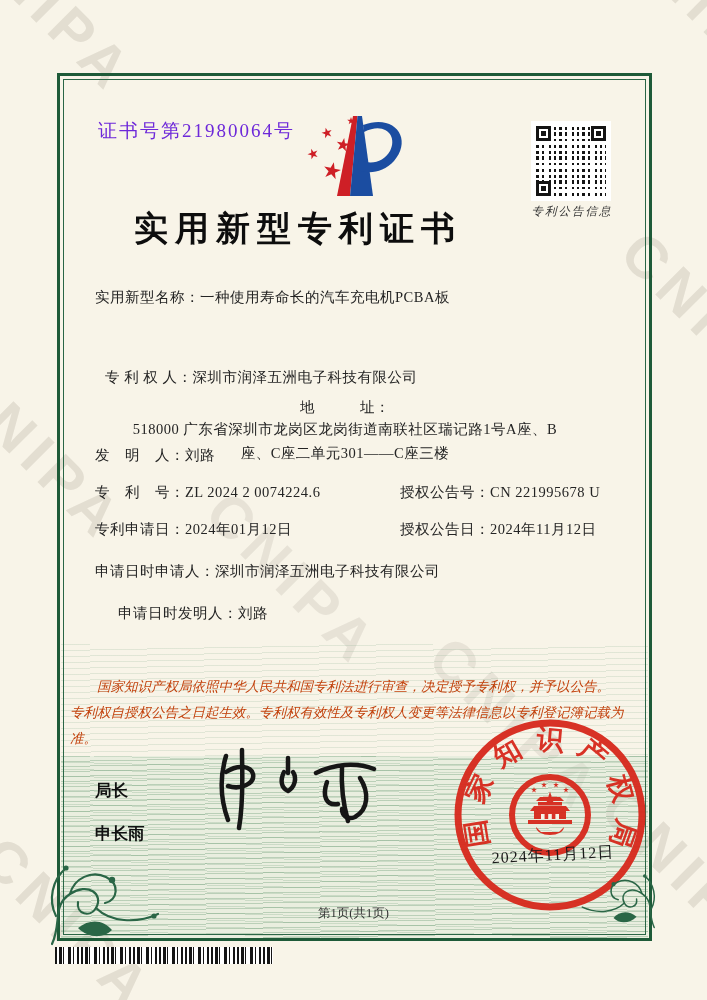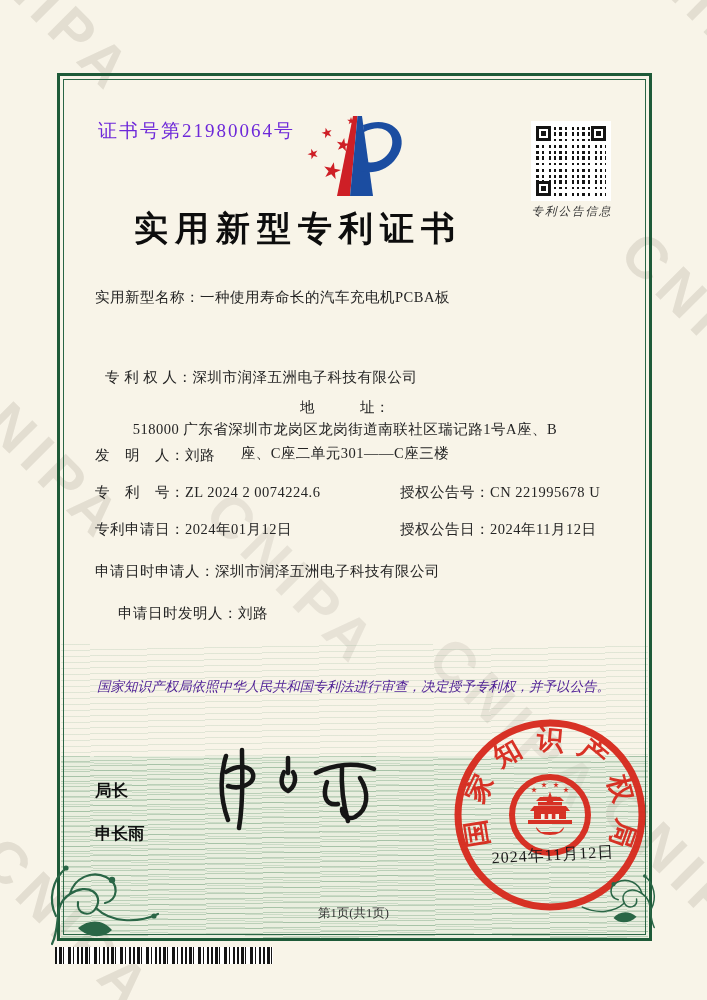--- a/index.html
+++ b/index.html
@@ -58,21 +58,21 @@
   .flabel{color:#242424;}
   .fvalue{color:#242424;}
   .f0{left:95px;top:288px;} .f1{left:105px;top:348px;margin-top:20px;}
   .f2{left:95px;top:398px;width:500px;text-align:center;} .f2 .fvalue{display:inline-block;width:440px;vertical-align:top;line-height:24px;}
   .f3{left:95px;top:446px;}
   .f4{left:95px;top:483px;} .f5{left:400px;top:483px;}
   .f6{left:95px;top:520px;} .f7{left:400px;top:520px;}
   .f8{left:95px;top:562px;text-align:right;} .f9{left:95px;top:604px;margin-left:23px;}
   
   .statement{left:70px;top:674px;width:570px;font-size:13.5px;font-style:italic;
-    color:#4c1d95;line-height:26px;z-index:3;}
+    color:#c2410c;line-height:26px;z-index:3;}
   .statement .ln1{text-indent:2em;}
   
   .issuer-title{left:95px;top:780px;font-size:16.5px;font-weight:600;
     font-family:"Liberation Sans",sans-serif;color:#111;z-index:3;}
   .issuer-name{left:95px;top:811px;font-size:16.5px;font-weight:600;
     font-family:"Liberation Sans",sans-serif;color:#111;z-index:3;margin-top:12px;}
   .sig{left:190px;top:742px;z-index:3;}
   
   .seal{left:450px;top:715px;z-index:4;opacity:0.95;}
   .seal-date{left:458px;top:845px;width:190px;text-align:center;font-size:16px;
@@ -166,20 +166,21 @@
 </div>
 <div class="field f8">
   <span class="flabel">申请日时申请人：</span><span class="fvalue">深圳市润泽五洲电子科技有限公司</span>
 </div>
 <div class="field f9">
   <span class="flabel">申请日时发明人：</span><span class="fvalue">刘路</span>
 </div>
 
 <div class="abs statement">
   <div class="ln1">国家知识产权局依照中华人民共和国专利法进行审查，决定授予专利权，并予以公告。</div>
+  <div class="ln2">专利权自授权公告之日起生效。专利权有效性及专利权人变更等法律信息以专利登记簿记载为准。</div>
 </div>
 
 <div class="abs issuer-title">局长</div>
 <div class="abs issuer-name">申长雨</div>
 
 <div class="abs sig">
   <svg width="200" height="95" viewBox="0 0 200 95">
     <g fill="none" stroke="#161616" stroke-width="4.5" stroke-linecap="round" stroke-linejoin="round">
       <path d="M36 14 C30 34 30 56 38 78"></path>
       <path d="M36 30 C48 22 61 24 63 32 C65 42 50 48 38 44"></path>

